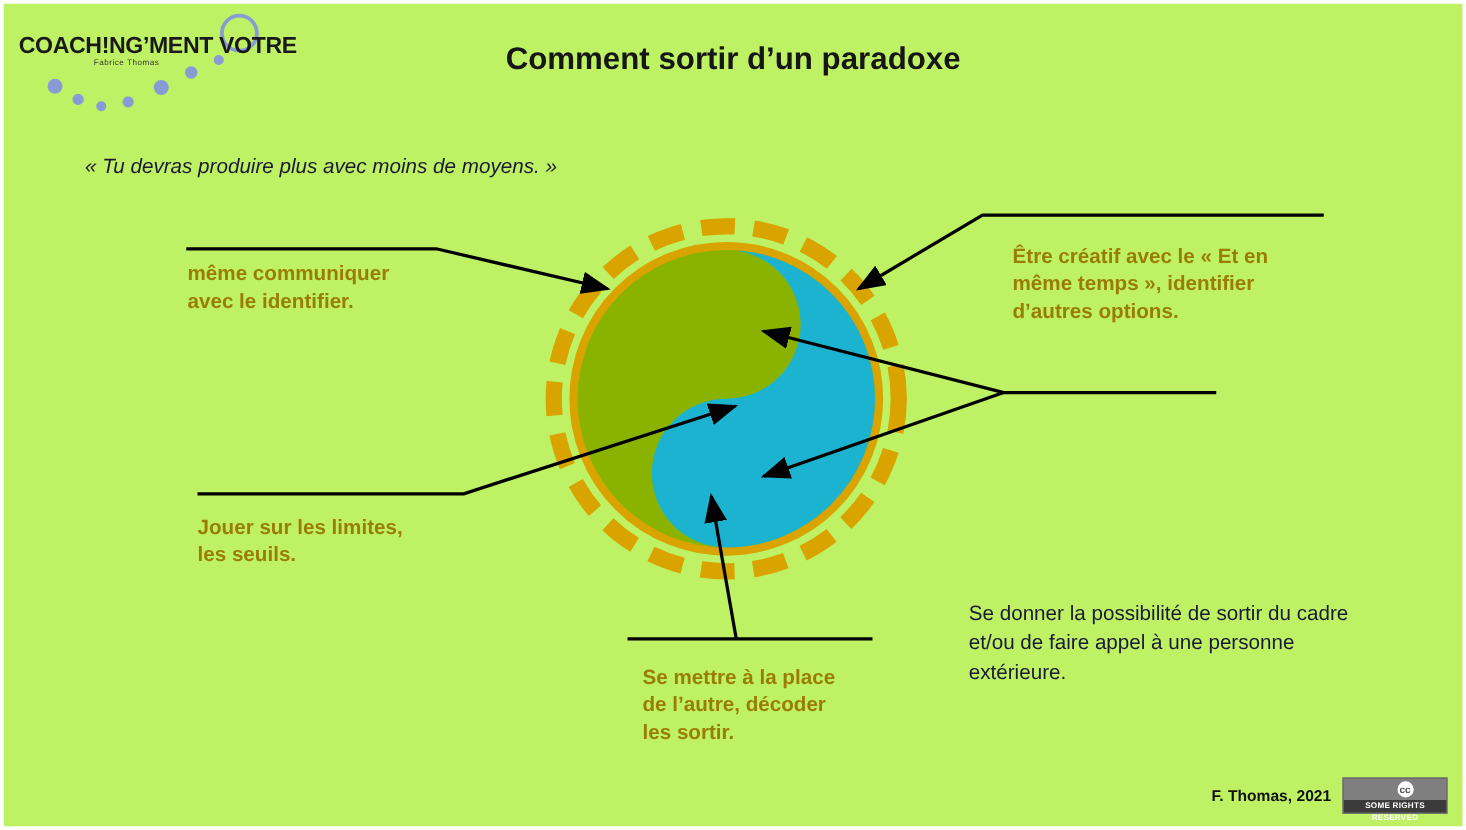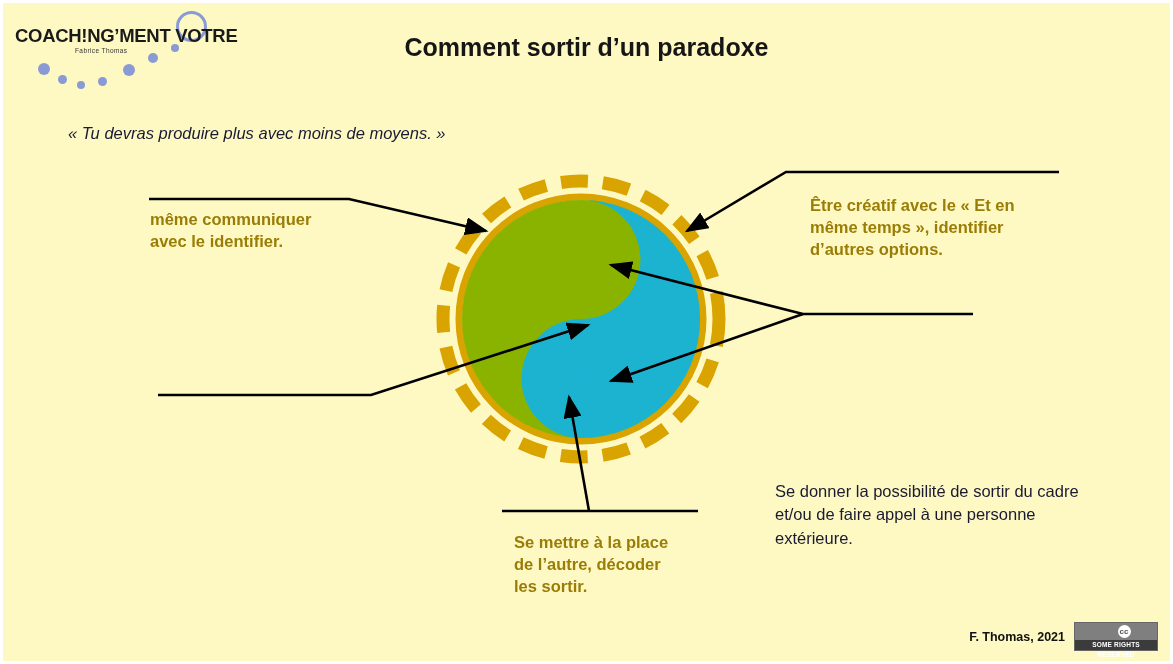--- a/index.html
+++ b/index.html
@@ -7,21 +7,21 @@
     padding: 0;
     background: #ffffff;
   }
   body {
     font-family: "Liberation Sans", sans-serif;
   }
   #slide {
     position: relative;
     width: 1173px;
     height: 664px;
-    background: #fef9c3;
+    background: #bef264;
     border: 3px solid #ffffff;
     box-sizing: border-box;
     overflow: hidden;
   }
   
   #logo {
     position: absolute;
     left: 10px;
     top: 8px;
     width: 215px;
@@ -233,20 +233,24 @@
 
     <path d="M499,508 L695,508" stroke="#000" stroke-width="2.6" fill="none"></path>
     <path d="M586,508 L566,394" stroke="#000" stroke-width="2.6" fill="none" marker-end="url(#arrowhead)"></path>
   </svg>
 
   <div class="callout" id="label-meta">
     <div>même communiquer</div>
     <div>avec le identifier.</div>
   </div>
 
+  <div class="callout" id="label-jouer">
+    <div>Jouer sur les limites,</div>
+    <div>les seuils.</div>
+  </div>
 
   <div class="callout" id="label-creatif">
     <div>Être créatif avec le « Et en</div>
     <div>même temps », identifier</div>
     <div>d’autres options.</div>
   </div>
 
 
   <div class="callout" id="label-place">
     <div>Se mettre à la place</div>

